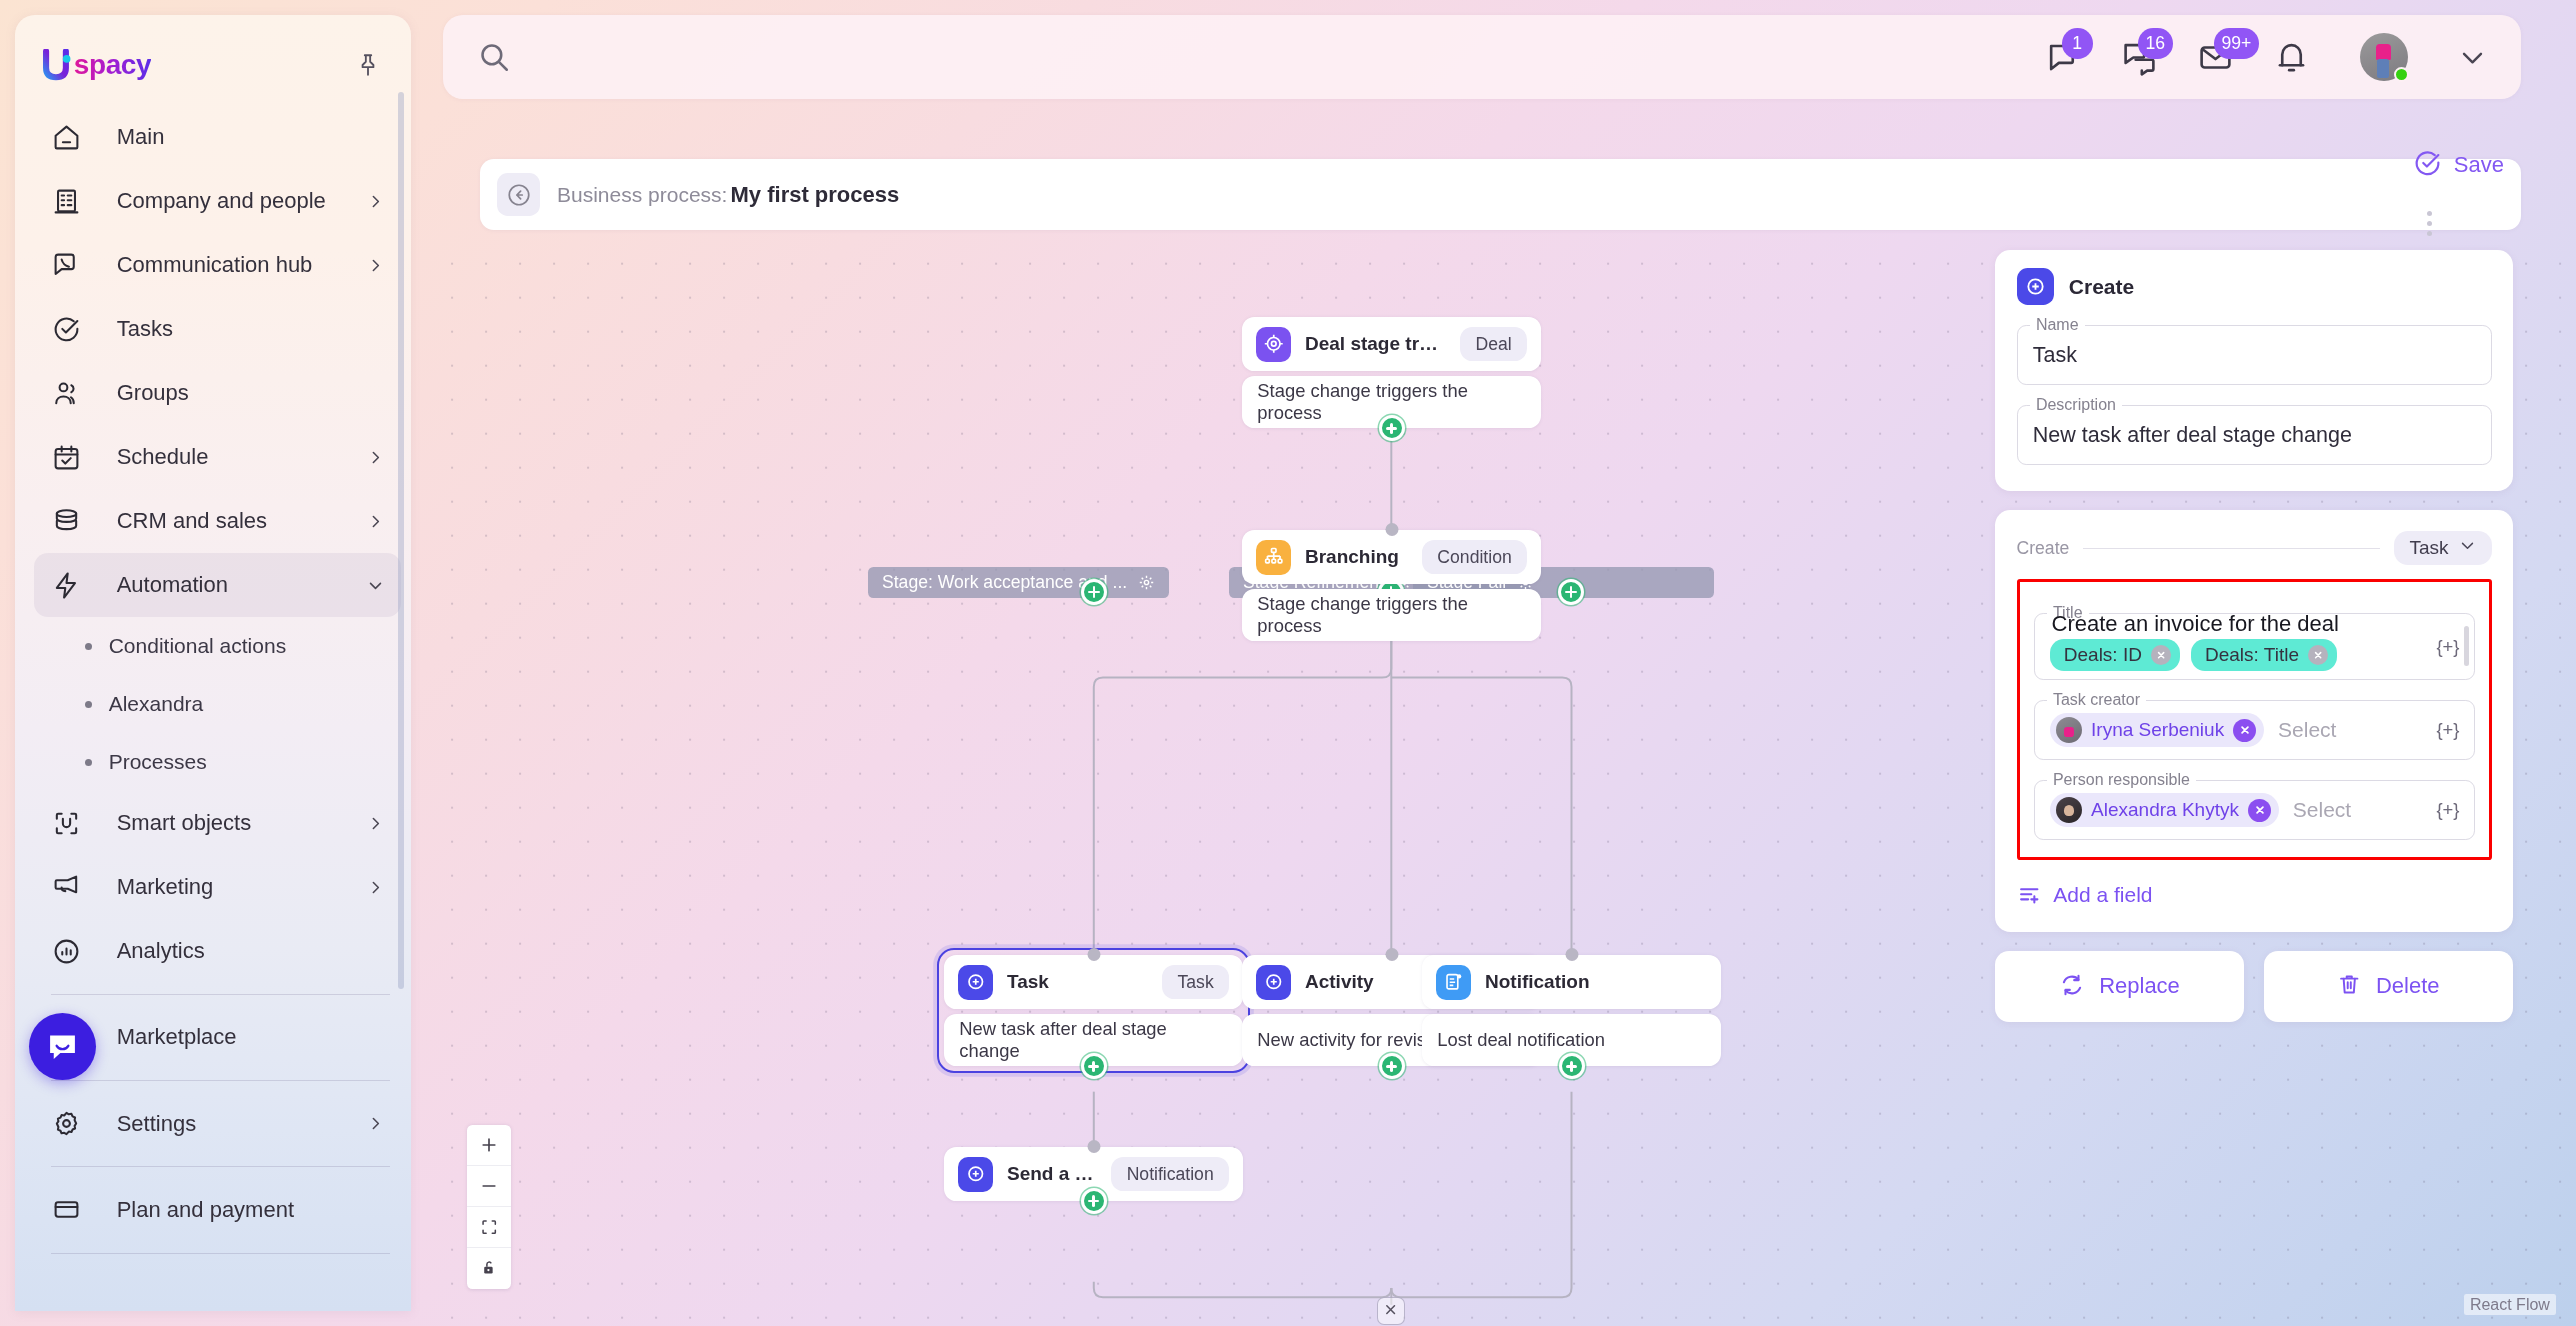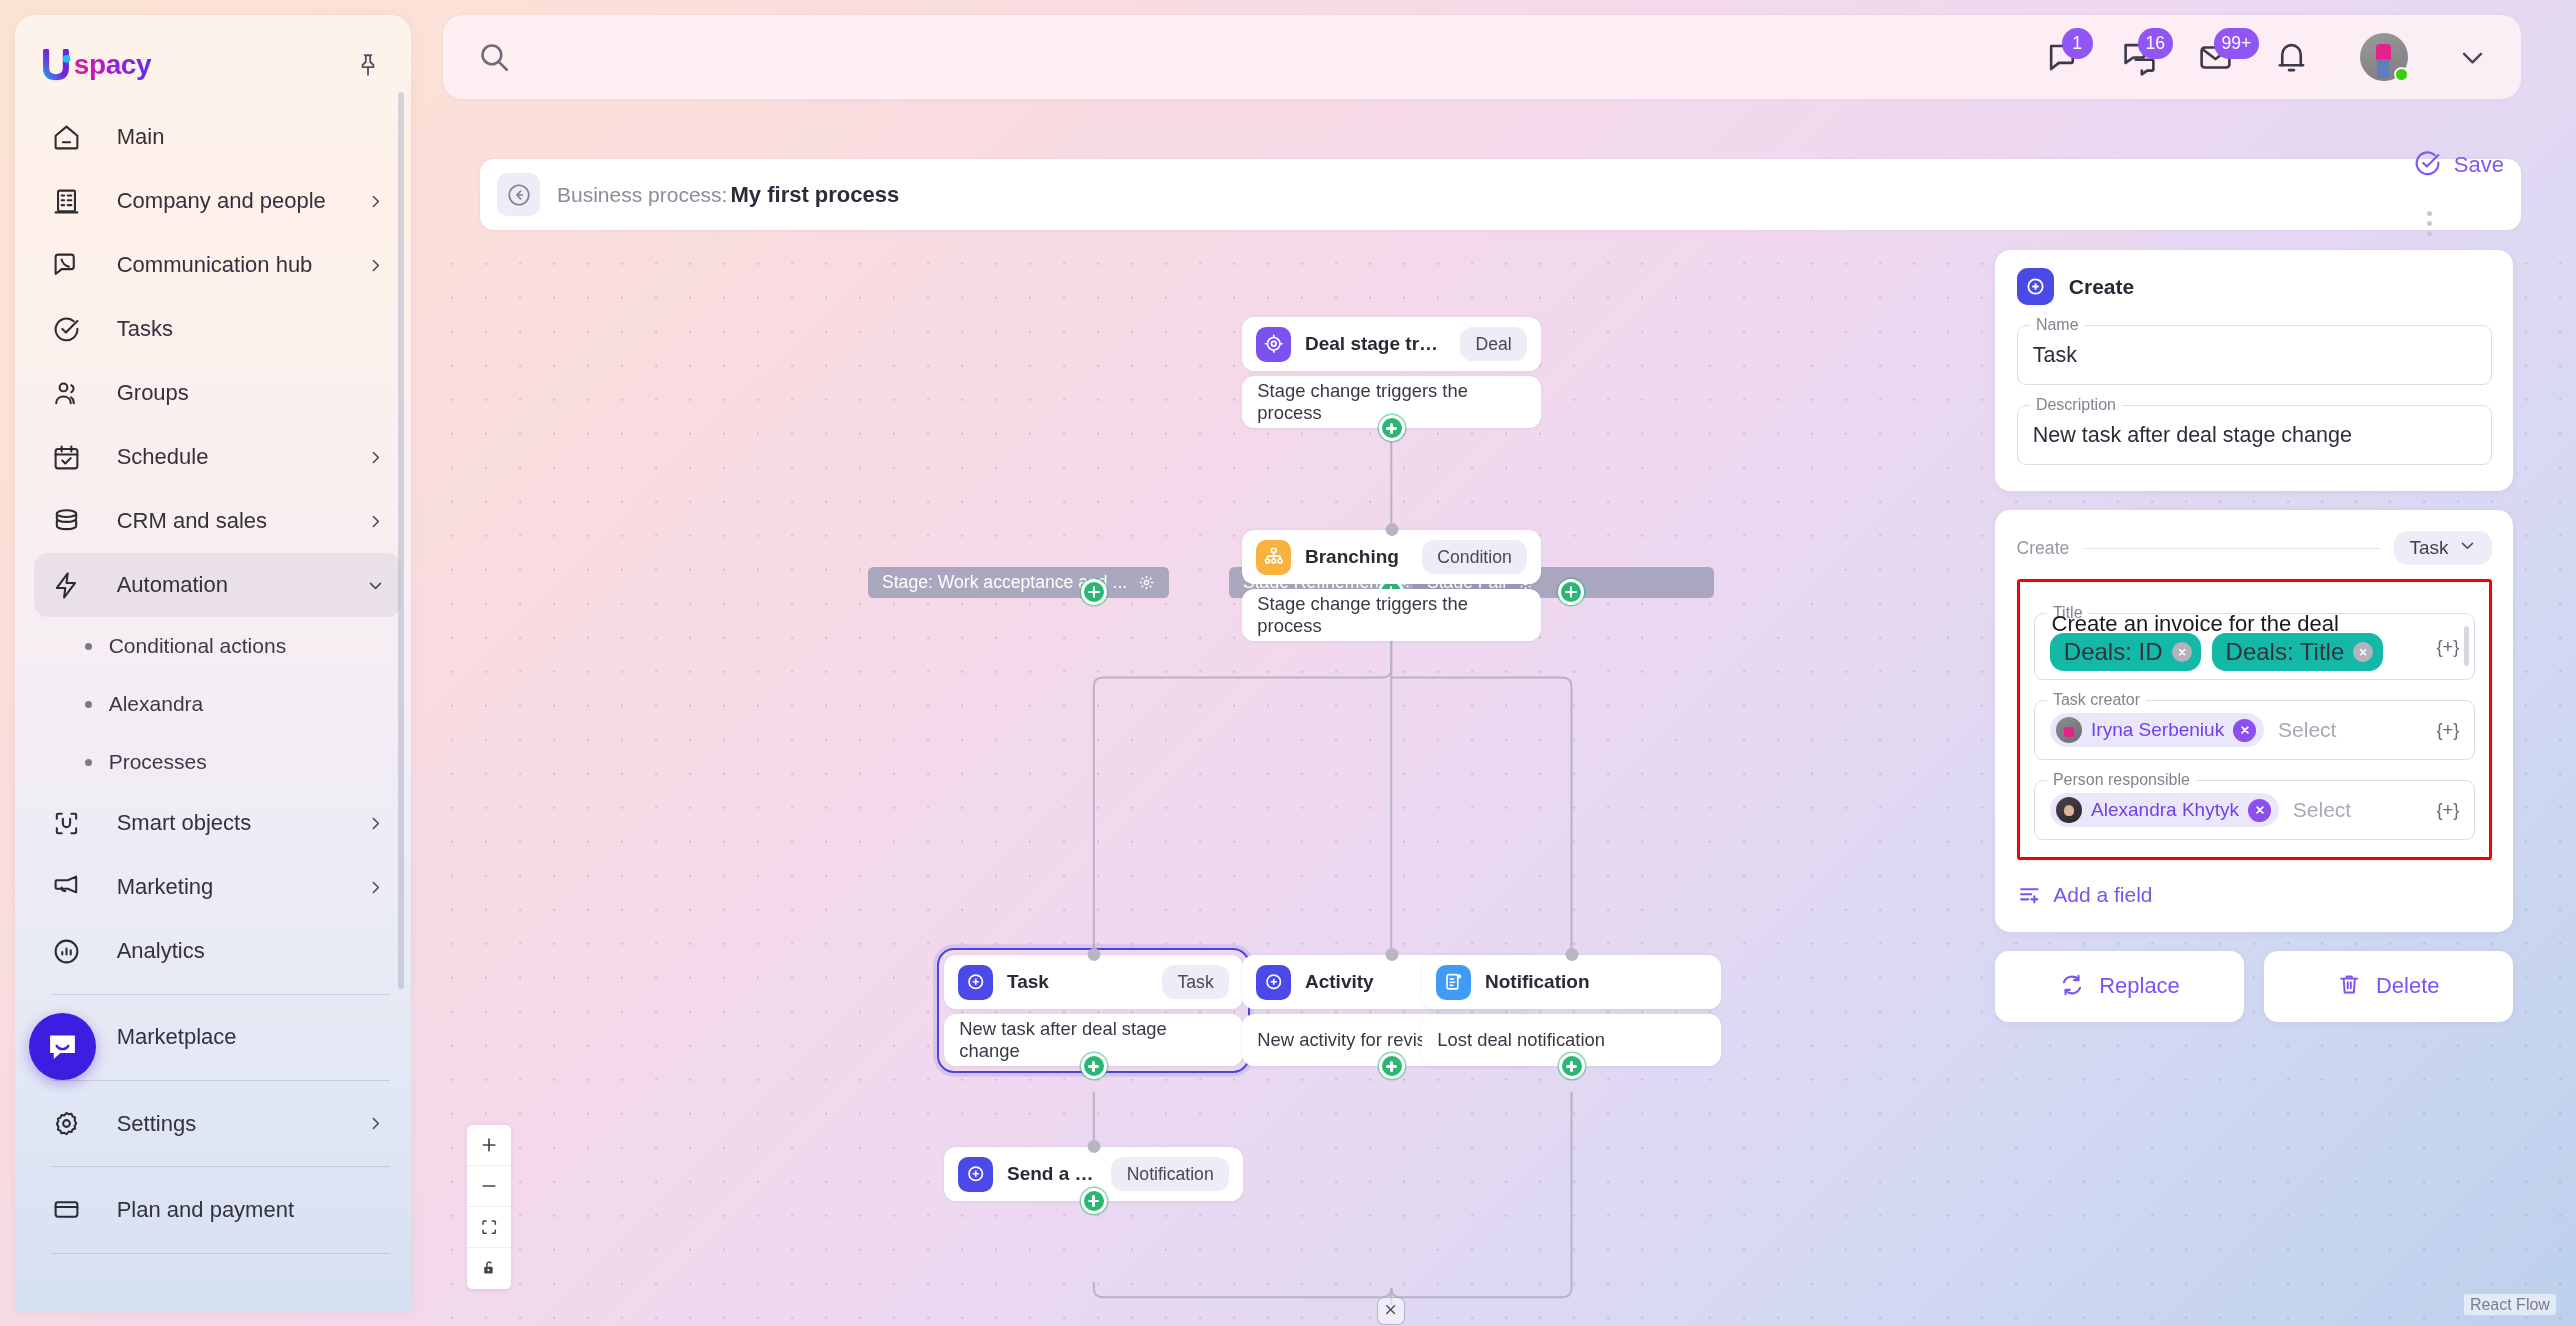--- a/index.html
+++ b/index.html
@@ -184,22 +184,22 @@
   .createrow .lbl { font-size: 17.6px; color:#9a97a5; }
   .createrow .line { flex:1; height:0.8px; background:#e2e0e9; }
   .createrow .sel { background:#eeecf7; border-radius: 14px; padding: 6.1px 15.3px; display:flex;
                     align-items:center; gap: 10.7px; font-size: 19px; color:#413d4e; cursor:pointer; }
 
   .redbox { border: 3.8px solid #fb0000; border-radius: 3.1px; margin-top: 14px; padding: 10.7px 14px 17px 14px; }
   .field.tall { height: 67px; align-items:flex-end; padding-bottom: 7.7px; }
   .field .ghost-title { position:absolute; left: 17px; top: -3.1px; font-size: 22px;
                         color:#181820; white-space:nowrap; }
   .chips { display:flex; align-items:center; gap: 10.7px; }
-  .chip { background:#14b8a6; border-radius: 14px; padding: 5.4px 9.2px 5.4px 14px; display:flex;
-          align-items:center; gap: 9.2px; font-size: 24px; color:#35323f; }
+  .chip { background:#5eead4; border-radius: 14px; padding: 5.4px 9.2px 5.4px 14px; display:flex;
+          align-items:center; gap: 9.2px; font-size: 19px; color:#35323f; }
   .chip .x { width:20px; height:20px; border-radius:50%; background:#b5b2bd; display:flex;
              align-items:center; justify-content:center; cursor:pointer; }
   .plusbrace { position:absolute; right: 14px; top: 50%; transform:translateY(-50%);
                font-size: 18.4px; color:#6c6879; cursor:pointer; }
   .scrollnub { position:absolute; right: 4.6px; top: 12.3px; width: 5.4px; height: 40px;
                border-radius:3.1px; background:#d8d6de; }
 
   .pchip { background:#eae7fb; border-radius: 17px; padding: 3.8px 7.7px 3.8px 6.1px; display:flex;
            align-items:center; gap: 9.2px; }
   .pchip .pav { width: 26px; height:26px; border-radius:50%; overflow:hidden; flex:0 0 26px;

